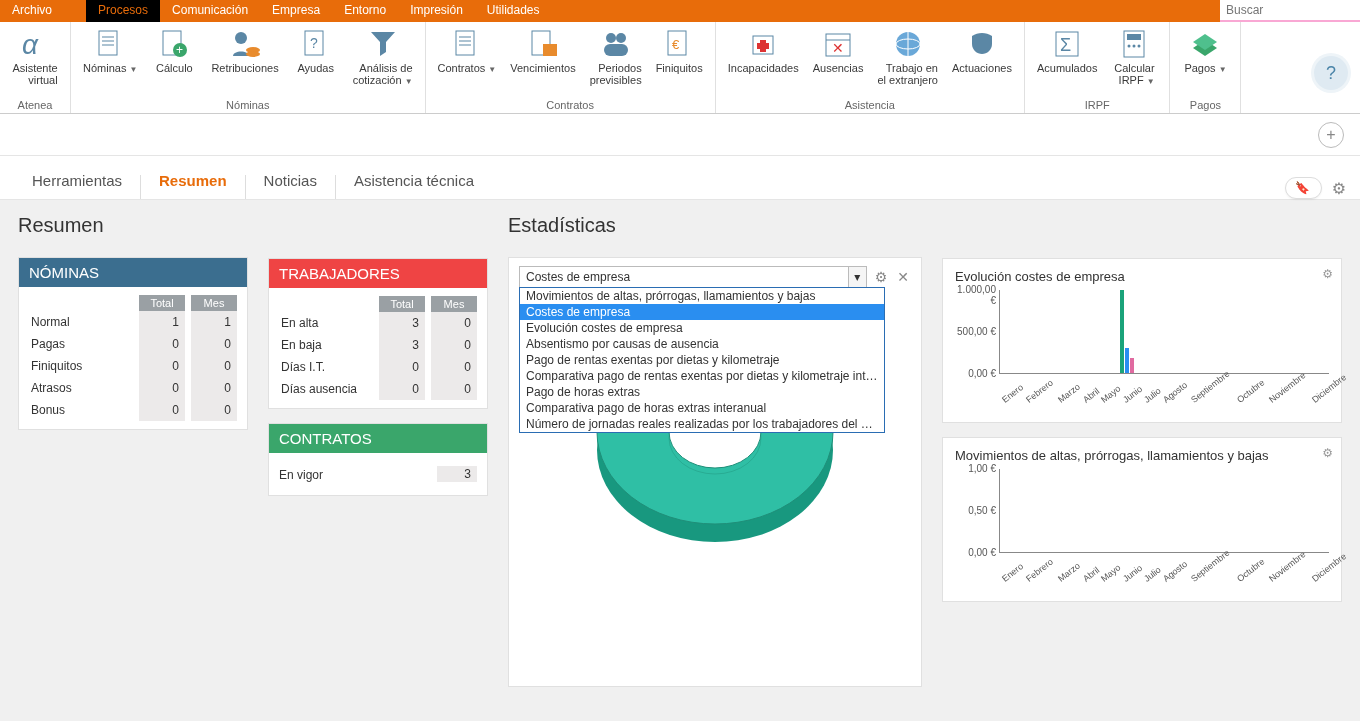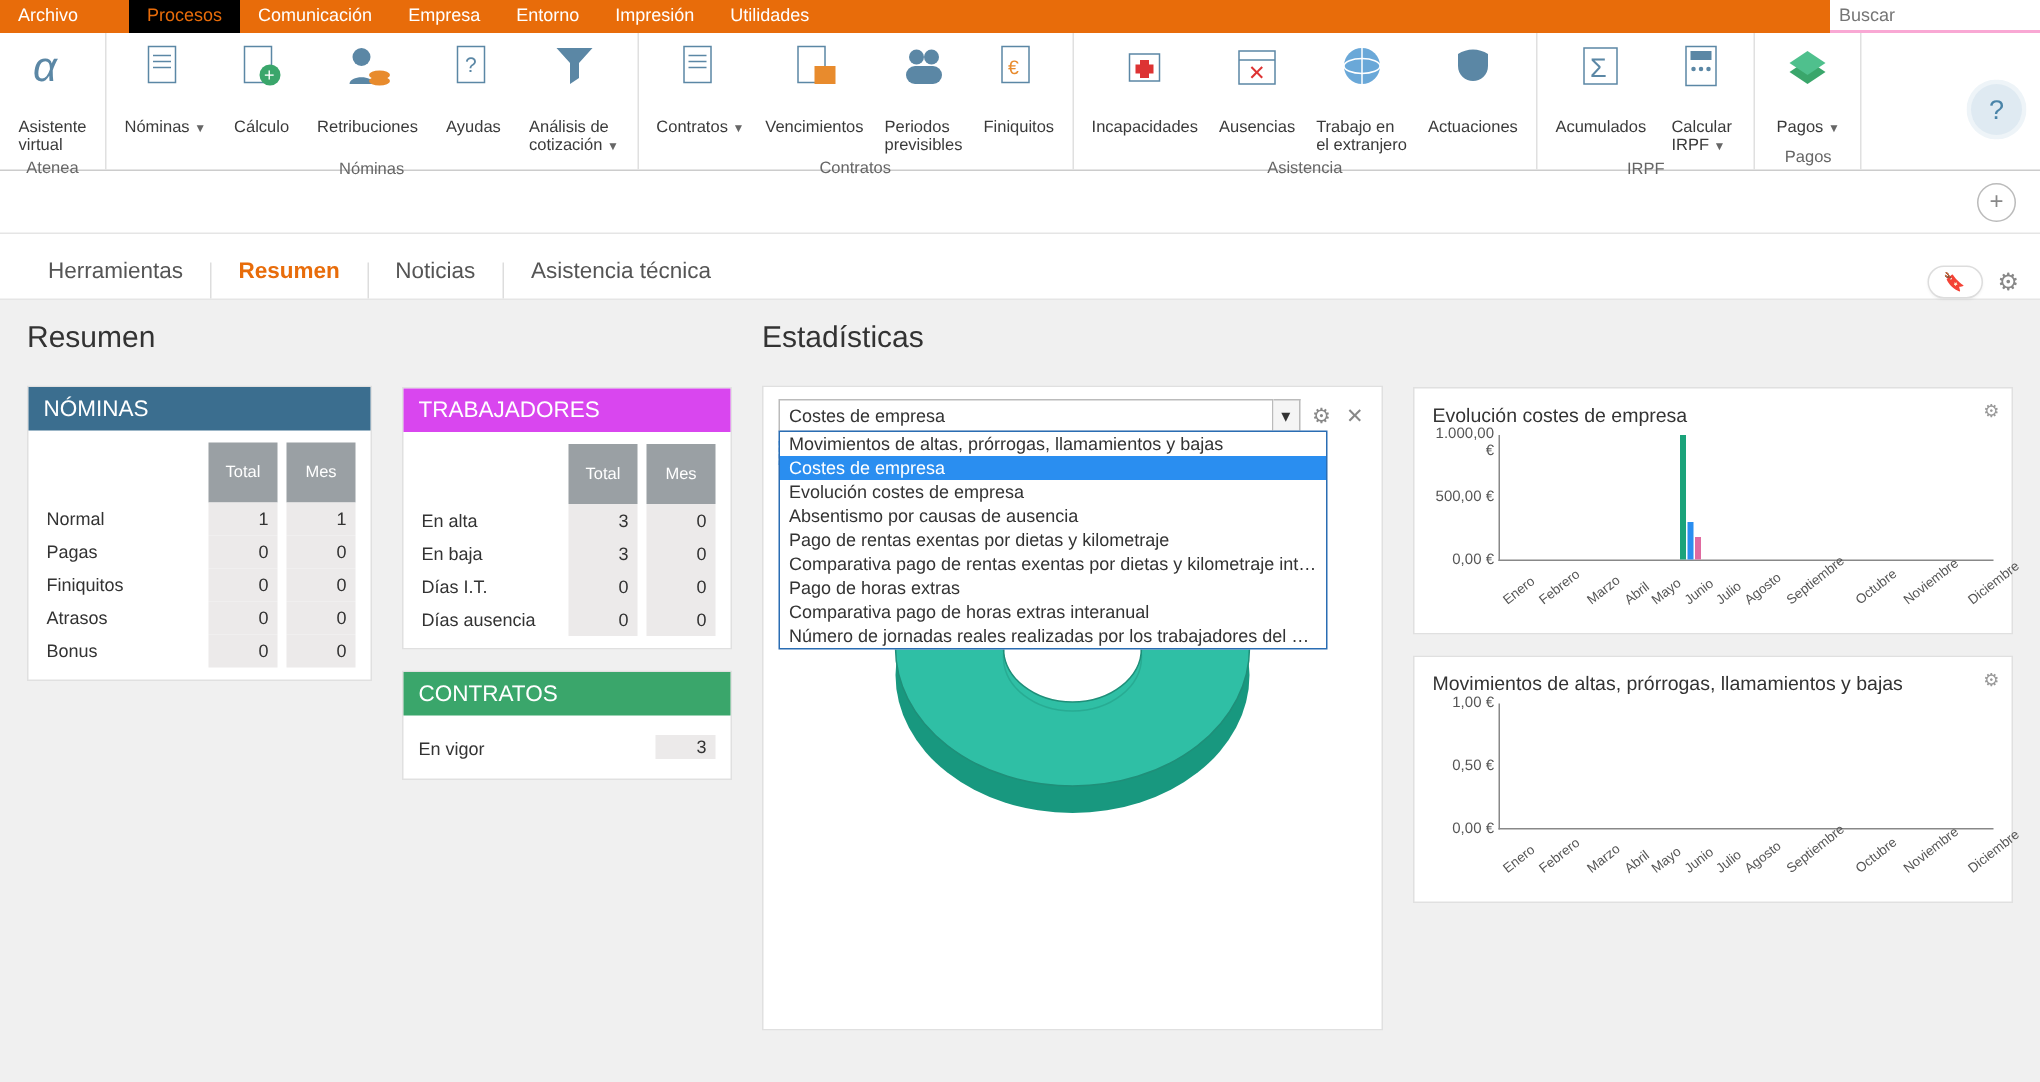--- a/index.html
+++ b/index.html
@@ -11,21 +11,21 @@
 .menubar .item.active { background:#000000; color:#e86c0a;margin-left:22px; }
 .menubar .search { margin-left:auto; background:#f9a8d4; width:140px; }
 .menubar .search input { border:none; width:100%; height:20px; padding:0 6px; font-size:12px; outline:none; }
 
 
 .ribbon { background:#fff; height:92px; border-bottom:1px solid #ccc; display:flex; }
 .ribbon-group { padding:4px 8px 2px 8px; border-right:1px solid #e0e0e0; display:flex; flex-direction:column; }
 .ribbon-items { display:flex; gap:6px; flex:1; }
 .ribbon-btn { display:flex; flex-direction:column; align-items:center; justify-content:flex-start; min-width:54px; padding:2px 4px; cursor:pointer; }
 .ribbon-btn .ic { width:32px; height:32px; display:flex; align-items:center; justify-content:center; }
-.ribbon-btn .lbl { font-size:11px; text-align:left; line-height:12px; margin-top:19px; color:#3a3a3a; }
+.ribbon-btn .lbl { font-size:11px; text-align:right; line-height:12px; margin-top:2px; color:#3a3a3a; }
 .ribbon-btn .arrow { font-size:8px; color:#666; }
 .ribbon-group .grp-label { text-align:center; font-size:11px; color:#666; padding-top:1px; }
 
 svg.icon32 { width:32px; height:32px; }
 
 
 .addrow { background:#fff; height:42px; border-bottom:1px solid #e5e5e5; display:flex; align-items:center; justify-content:flex-end; padding-right:16px;}
 .addcircle { width:26px; height:26px; border:1px solid #bbb; border-radius:50%; display:flex; align-items:center; justify-content:center; color:#888; font-size:16px; cursor:pointer;}
 
 
@@ -38,25 +38,25 @@
 
 
 .dash { display:flex; gap:20px; padding:14px 18px; background:#f0f0f0; height:calc(721px - 22px - 92px - 42px - 44px);}
 .col { display:flex; flex-direction:column; gap:14px; }
 .col1 { width:230px; } .col2 { width:220px; } .col3 { flex:1; } .col4 { width:400px; }
 
 .section-title { font-size:20px; font-weight:300; color:#333; margin-bottom:6px; }
 
 .card { background:#fff; border:1px solid #e0e0e0; padding:0; }
 .card-hd { color:#fff; font-size:15px; padding:6px 10px; font-weight:400;}
-.hd-blue1 { background:#3b6e8f; } .hd-blue2 { background:#d946ef; } .hd-green { background:#3aa66b; }
+.hd-blue1 { background:#3b6e8f; } .hd-blue2 { background:#ef4444; } .hd-green { background:#3aa66b; }
 .card-body { padding:8px 10px; }
 
 .mini-table { width:100%; border-collapse:collapse; }
-.mini-table th { font-size:11px; font-weight:400; background:#9aa0a4; color:#fff; text-align:center; padding:14px 0;}
+.mini-table th { font-size:11px; font-weight:400; background:#9aa0a4; color:#fff; text-align:center; padding:2px 0;}
 .mini-table td { font-size:12px; padding:4px 2px; }
 .mini-table td.lbl { text-align:left; }
 .mini-table td.val { background:#eceaea; text-align:right; width:46px; padding-right:6px;}
 .mini-table td.sp { width:6px; }
 
 .kv-row { display:flex; align-items:flex-end; padding:5px 0;}
 .kv-row .k { flex:1; font-size:12px;}
 .kv-row .v { background:#eceaea; width:40px; text-align:right; padding:1px 6px; font-size:12px;}
 
 

